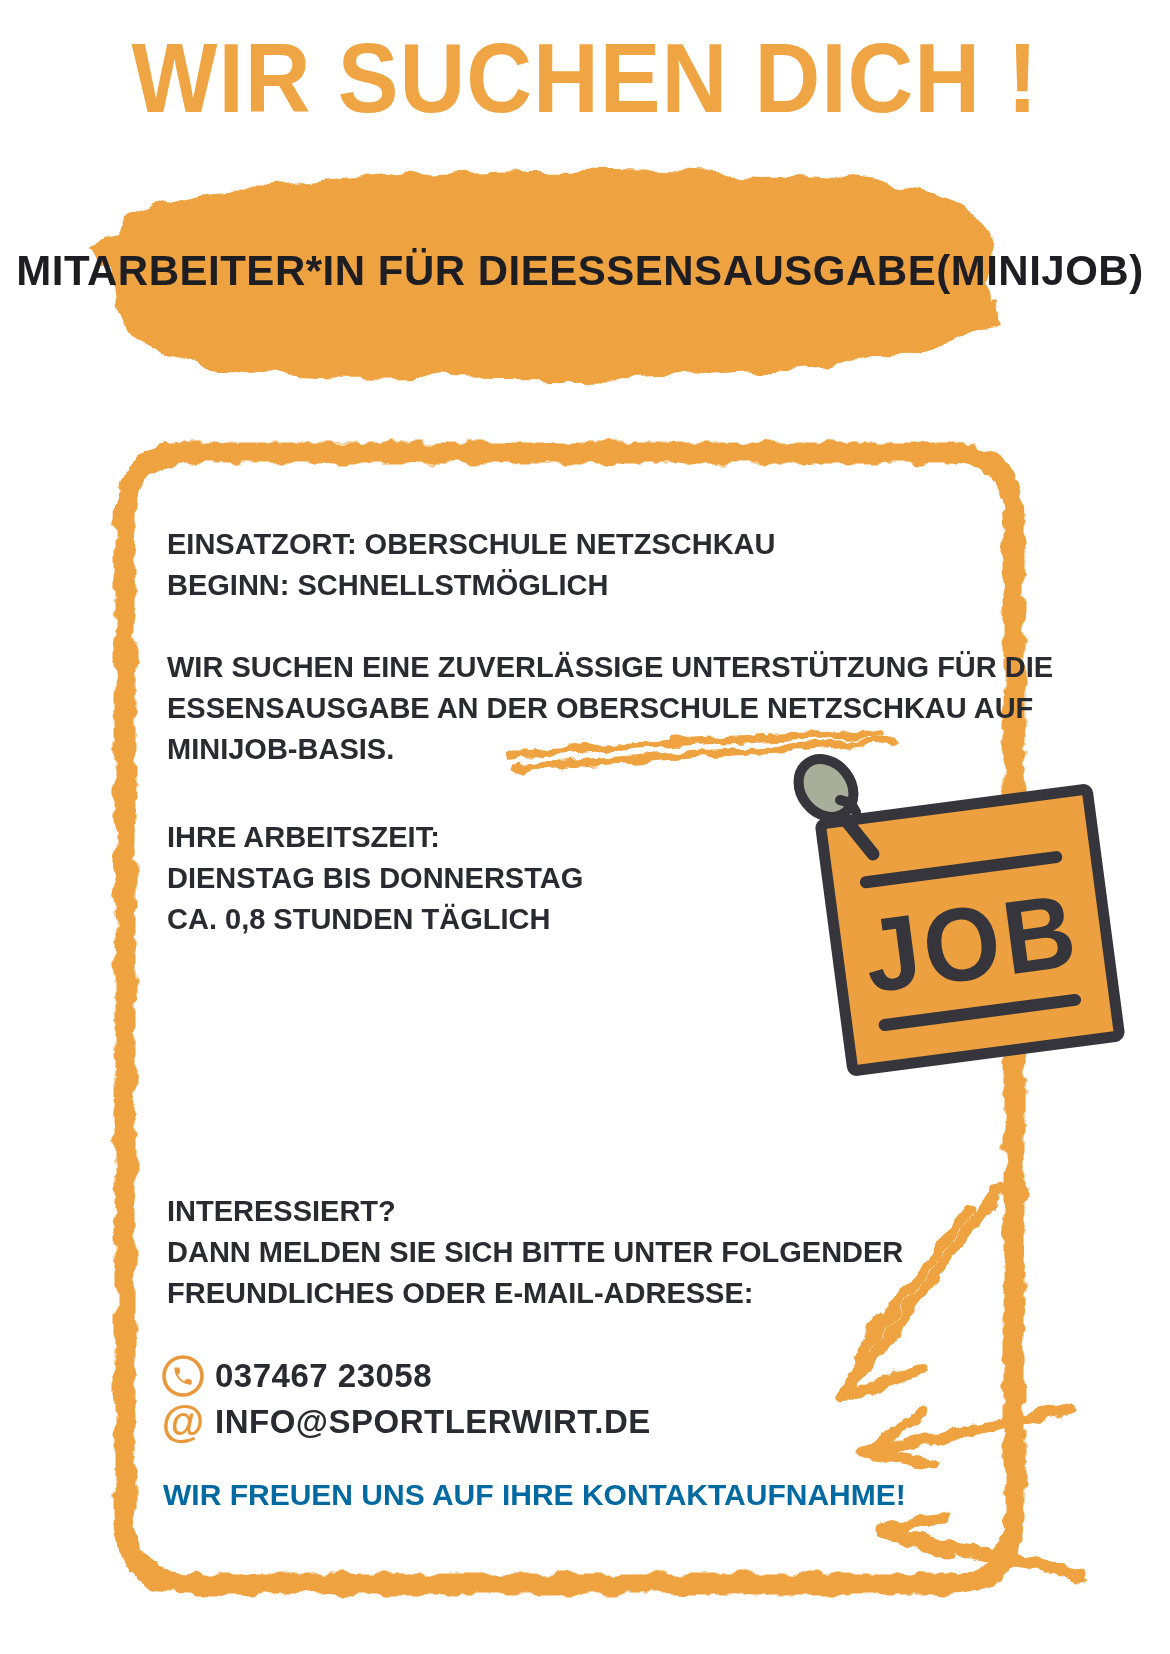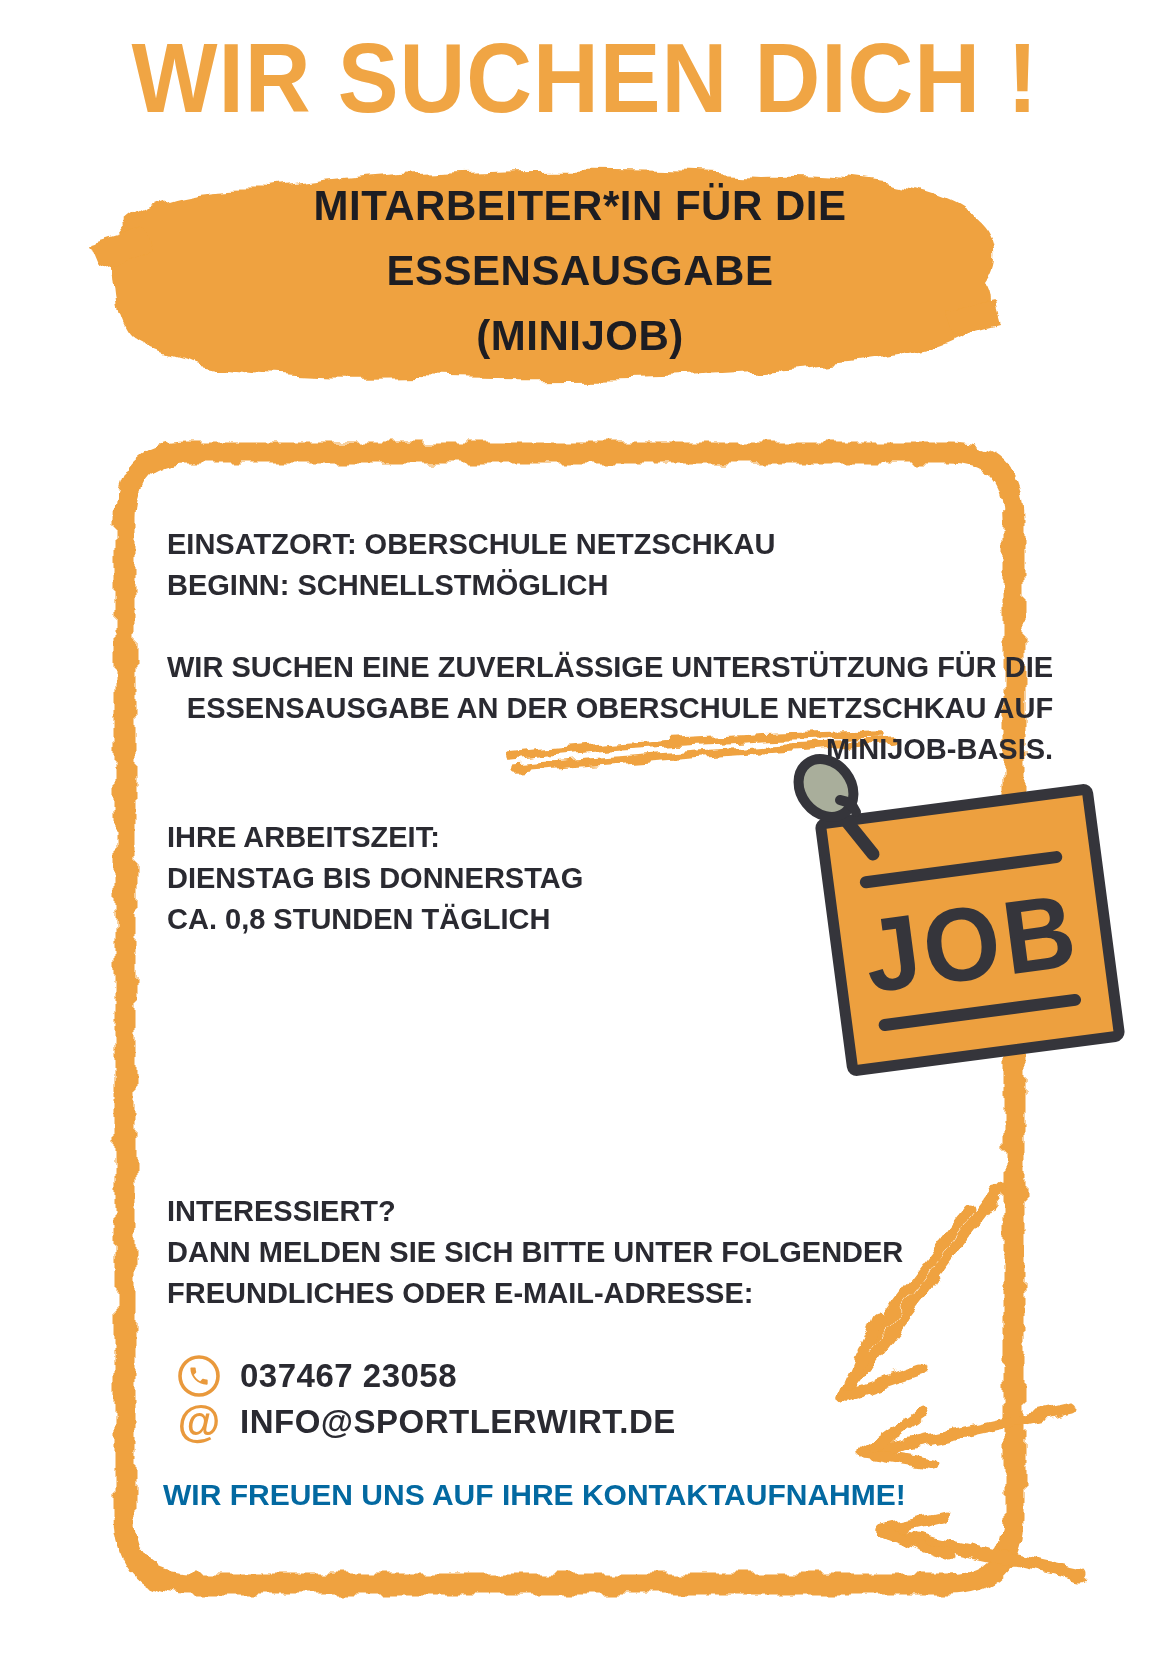--- a/index.html
+++ b/index.html
@@ -11,36 +11,36 @@
   
   .title{
     position:absolute;top:22px;left:0;width:100%;margin:0;text-align:center;
     font-size:98px;font-weight:bold;color:#f0a544;letter-spacing:1px;
     transform:scaleX(.93);white-space:nowrap;
   }
   
   .banner{position:absolute;left:66px;top:143px;width:948px;height:254px;}
   .banner svg{position:absolute;inset:0;width:100%;height:100%;}
   .banner-text{
-    position:absolute;inset:0;display:flex;flex-direction:column;align-items:center;
+    position:absolute;inset:0;display:flex;flex-direction:row;align-items:center;
     justify-content:center;padding-left:80px;z-index:2;
   }
   .banner-text .bline{
     font-size:42px;font-weight:bold;color:#1d1d22;line-height:65px;
     letter-spacing:.5px;white-space:nowrap;
   }
   
   .decor{position:absolute;inset:0;width:1170px;height:1654px;z-index:1;pointer-events:none;}
   
   .content{position:absolute;left:0;top:0;width:100%;height:100%;z-index:2;}
   .sec{position:absolute;left:163px;margin:4px;}
   .ln{display:block;font-size:29px;font-weight:bold;line-height:41px;white-space:nowrap;color:#2a2a31;}
-  .sec0{top:520px;} .sec1{top:643px;text-align:right;} .sec2{top:813px;} .sec3{top:978px;} .sec4{top:1187px;}
+  .sec0{top:520px;} .sec1{top:643px;} .sec2{top:813px;} .sec3{top:978px;} .sec4{top:1187px;}
   
-  .contact-row{position:absolute;left:160px;display:flex;align-items:center;gap:18px;margin-left:16px;}
+  .contact-row{position:absolute;left:160px;display:flex;align-items:center;gap:9px;}
   .row-phone{top:1352px;height:48px;}
   .row-email{top:1398px;height:48px;}
   .cicon{width:46px;height:46px;display:flex;align-items:center;justify-content:center;}
   .at-glyph{font-size:44px;font-weight:bold;color:#e9993c;line-height:46px;}
   .cvalue{font-size:33px;font-weight:bold;color:#2a2a31;white-space:nowrap;letter-spacing:.5px;}
   .closing{position:absolute;left:163px;top:1478px;margin:0;font-size:30px;font-weight:bold;white-space:nowrap;color:#0369a1;}
   
   .job-note{
     position:absolute;left:830px;top:800px;width:258px;height:238px;z-index:3;
     background:#eda03f;border:11px solid #35353b;border-radius:10px;

